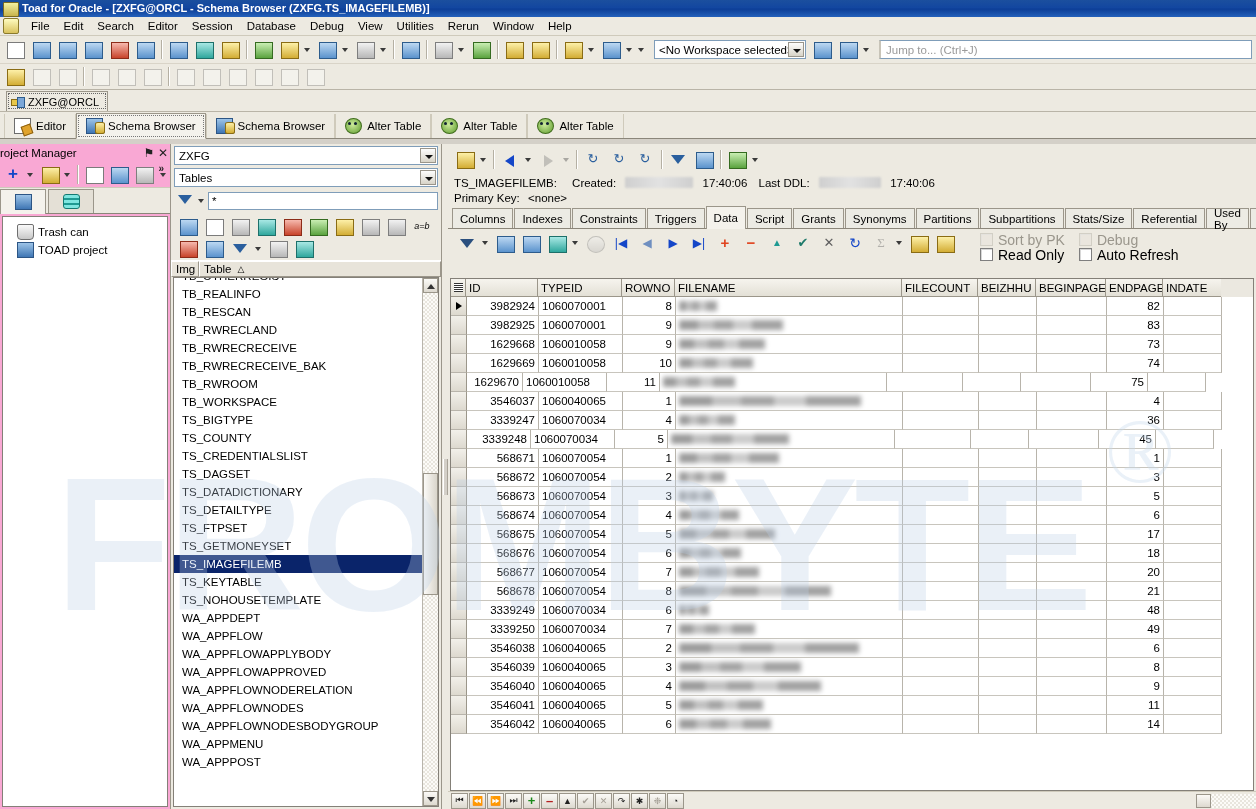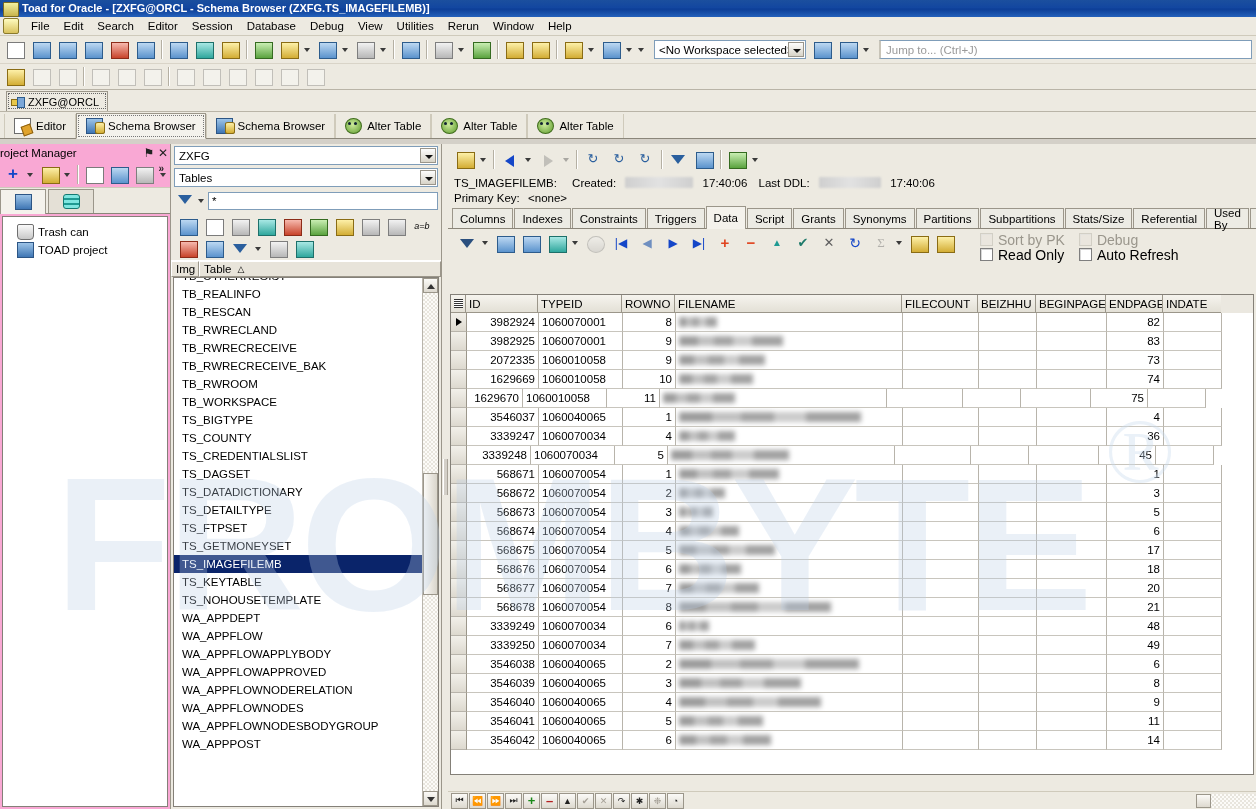--- a/index.html
+++ b/index.html
@@ -156,21 +156,21 @@
 
   .data-tb{height:46px;display:flex;align-items:flex-start;padding:3px 4px 0 6px;}
   .chkcol{margin-left:14px;font-size:14px;}
   .chkrow{display:flex;align-items:center;height:15px;}
   .cbx{width:11px;height:11px;background:#fff;border:1px solid #7f7f7f;margin-right:5px;
      box-shadow:inset 1px 1px 0 #d7d7d7;}
   .cbx.dis{background:#e6e2da;border-color:#a9a49a;}
   .lbl-dis{color:#9a968c;}
 
   
-  .dgwrap{flex:1;margin:16px 2px;display:flex;flex-direction:column;min-height:0;
+  .dgwrap{flex:1;margin:0 2px;display:flex;flex-direction:column;min-height:0;
      border:1px solid #848078;background:#fff;position:relative;overflow:hidden;}
   .dg-head{display:flex;height:18px;background:#ebe8e0;flex:none;}
   .dg-head .c{border-right:1px solid #9b968a;border-bottom:1px solid #9b968a;
      background:linear-gradient(#f6f4ee,#e3e0d6);font-size:11.5px;display:flex;align-items:center;
      padding:0 3px;box-sizing:border-box;white-space:nowrap;overflow:hidden;}
   .dg-body{flex:1;overflow:hidden;position:relative;}
   .dg-row{display:flex;height:19px;}
   .dg-row .c{border-right:1px solid #b8b4ab;border-bottom:1px solid #c8c5bd;
      font-size:11.5px;display:flex;align-items:center;box-sizing:border-box;
      padding:0 3px;overflow:hidden;white-space:nowrap;background:#fff;}
@@ -565,20 +565,21 @@
               <div class="trow sel">TS_IMAGEFILEMB</div>
               <div class="trow">TS_KEYTABLE</div>
               <div class="trow">TS_NOHOUSETEMPLATE</div>
               <div class="trow">WA_APPDEPT</div>
               <div class="trow">WA_APPFLOW</div>
               <div class="trow">WA_APPFLOWAPPLYBODY</div>
               <div class="trow">WA_APPFLOWAPPROVED</div>
               <div class="trow">WA_APPFLOWNODERELATION</div>
               <div class="trow">WA_APPFLOWNODES</div>
               <div class="trow">WA_APPFLOWNODESBODYGROUP</div>
+              <div class="trow">WA_APPMENU</div>
               <div class="trow">WA_APPPOST</div>
             </div>
             <div class="vsb">
               <div class="a"></div>
               <div class="track" style="top:15px;bottom:15px;"></div>
               <div class="thumb" style="top:195px;height:122px;"></div>
               <div class="a dn" style="position:absolute;bottom:0;left:0;right:0;"></div>
             </div>
           </div>
         </div>
@@ -784,21 +785,21 @@
                     <span class="blurtxt" style="display: inline-block; height: 10px; width: 104px; background: linear-gradient(90deg, rgb(74, 74, 74) 0px, rgb(74, 74, 74) 18%, rgb(141, 141, 141) 18%, rgb(141, 141, 141) 34%, rgb(90, 90, 90) 34%, rgb(90, 90, 90) 52%, rgb(160, 160, 160) 52%, rgb(160, 160, 160) 70%, rgb(85, 85, 85) 70%, rgb(85, 85, 85) 100%); opacity: 0.55;"></span>
                   </div>
                   <div class="c" style="width: 76px;"></div>
                   <div class="c" style="width: 58px;"></div>
                   <div class="c" style="width: 70px;"></div>
                   <div class="c num" style="width: 57px;">83</div>
                   <div class="c" style="width: 58px;"></div>
                 </div>
                 <div class="dg-row">
                   <div class="ind"></div>
-                  <div class="c num" style="width: 72px;">2072335</div>
+                  <div class="c num" style="width: 72px;">1629668</div>
                   <div class="c" style="width: 84px;">1060010058</div>
                   <div class="c num" style="width: 53px;">9</div>
                   <div class="c" style="width: 227px;">
                     <span class="blurtxt" style="display: inline-block; height: 10px; width: 86px; background: linear-gradient(90deg, rgb(74, 74, 74) 0px, rgb(74, 74, 74) 18%, rgb(141, 141, 141) 18%, rgb(141, 141, 141) 34%, rgb(90, 90, 90) 34%, rgb(90, 90, 90) 52%, rgb(160, 160, 160) 52%, rgb(160, 160, 160) 70%, rgb(85, 85, 85) 70%, rgb(85, 85, 85) 100%); opacity: 0.55;"></span>
                   </div>
                   <div class="c" style="width: 76px;"></div>
                   <div class="c" style="width: 58px;"></div>
                   <div class="c" style="width: 70px;"></div>
                   <div class="c num" style="width: 57px;">73</div>
                   <div class="c" style="width: 58px;"></div>

